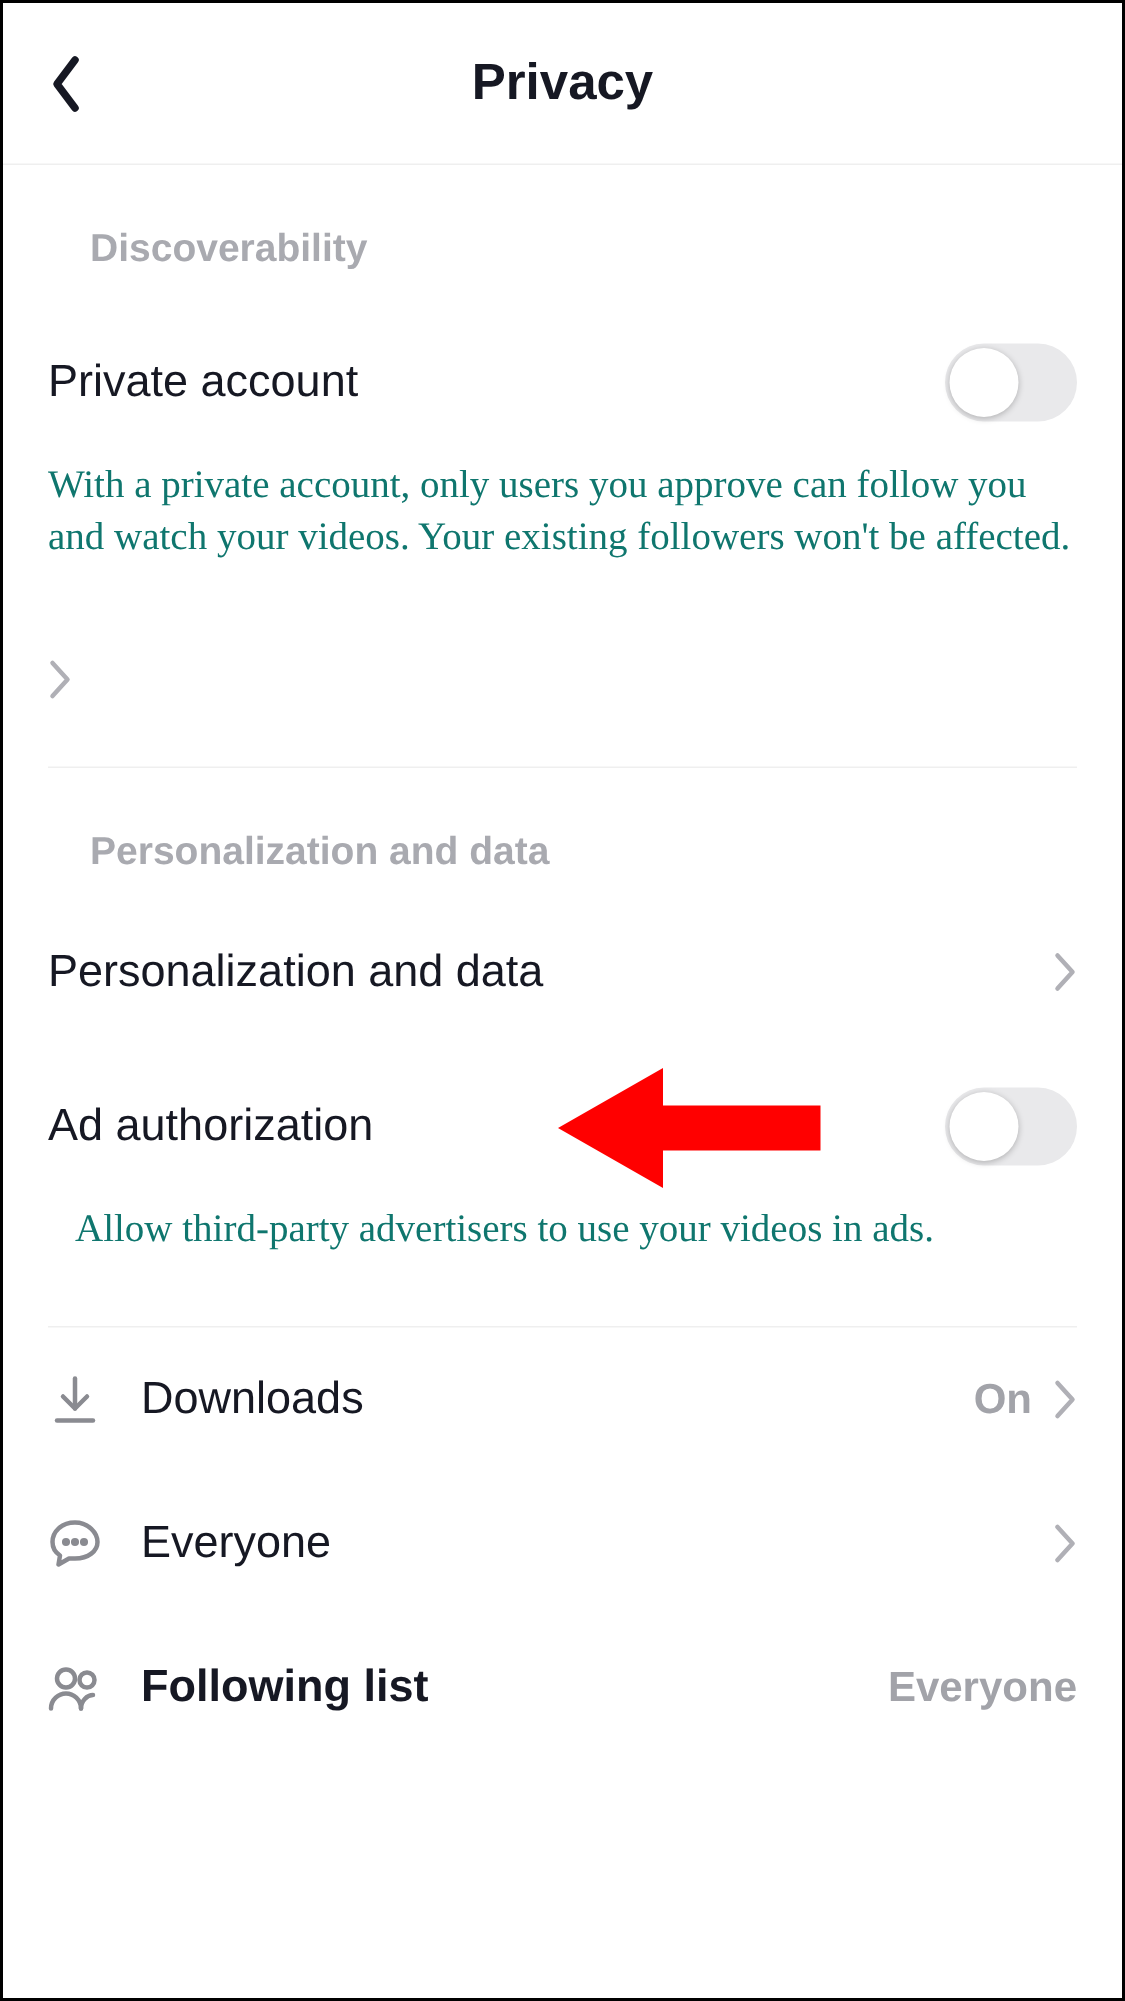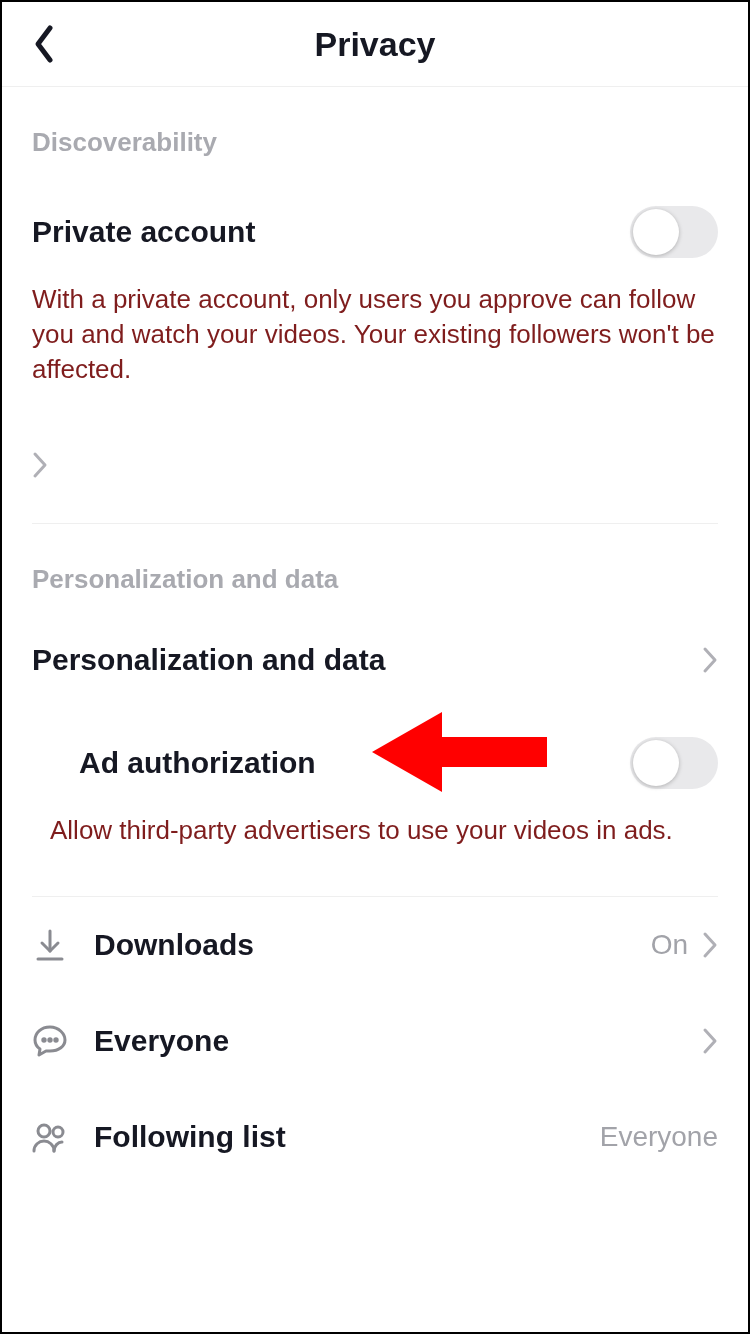--- a/index.html
+++ b/index.html
@@ -1,27 +1,27 @@
 <!DOCTYPE html>
 <html><head>
 <meta charset="utf-8">
 <style>
   * { box-sizing: border-box; margin: 0; padding: 0; }
   html, body { width: 750px; height: 1334px; font-family: -apple-system, "Helvetica Neue", Arial, sans-serif; background: #fff; color: #161823; overflow: hidden; position: relative; }
   .frame { width: 750px; height: 1334px; border: 2px solid #000; position: relative; overflow: hidden; }
-  .header { height: 85px; display: flex; align-items: center; justify-content: center; position: relative; border-bottom: 1px solid #efefef; }
+  .header { height: 108px; display: flex; align-items: center; justify-content: center; position: relative; border-bottom: 1px solid #efefef; }
   .back { position: absolute; left: 20px; top: 0; bottom: 0; display: flex; align-items: center; padding: 0 10px; }
   .title { font-size: 34px; font-weight: 700; }
   .content { padding: 0 0 0 0; }
-  .section-header { font-size: 26px; color: #a9aab0; font-weight: 600; padding: 40px 30px 18px 30px; }
+  .section-header { font-size: 26px; color: #a9aab0; font-weight: 600; padding: 40px 30px 18px 30px; margin-left: 28px; }
   .row { padding: 30px 30px; display: flex; align-items: center; }
   .row-main { flex: 1; }
-  .row-label { font-size: 30px; color: #161823; font-weight: 700; }
-  .row-desc { font-size: 26px; color: #7f1d1d; line-height: 1.35; margin-top: 10px; }
-  .right { display: flex; align-items: center; gap: 14px; }
+  .row-label { font-size: 30px; color: #161823; font-weight: 400; }
+  .row-desc { font-size: 26px; color: #0f766e; line-height: 1.35; margin-top: 10px; font-family: Liberation Serif, serif; }
+  .right { display: flex; align-items: center; gap: 14px; font-weight: bold; }
   .value-text { font-size: 28px; color: #a2a3a9; }
   .chevron-right { color: #b0b0b6; }
   .toggle { width: 88px; height: 52px; background: #e9e9eb; border-radius: 26px; position: relative; }
   .toggle .knob { position: absolute; width: 46px; height: 46px; background: #fff; border-radius: 50%; top: 3px; left: 3px; box-shadow: 0 1px 4px rgba(0,0,0,0.25); }
   .divider { height: 1px; background: #efefef; margin: 14px 30px 0 30px; }
   .icon-col { width: 62px; display: flex; align-items: center; color: #8a8b91; }
   .arrow-annot { position: absolute; left: 370px; top: 700px; pointer-events: none; }
   .row.with-icon { padding-left: 30px; }
 </style>
 </head>
@@ -73,21 +73,21 @@
       <div class="row-main">
         <div class="row-label">Personalization and data</div>
       </div>
       <div class="right">
         <svg class="chevron-right" width="16" height="28" viewBox="0 0 16 28" fill="none" stroke="#b0b0b6" stroke-width="3" stroke-linecap="round" stroke-linejoin="round">
             <polyline points="3,3 13,14 3,25"></polyline>
           </svg>
       </div>
     </div>
 
-    <div class="row" style="padding-bottom:14px;margin-left:47px;">
+    <div class="row" style="padding-bottom:14px;">
       <div class="row-main">
         <div class="row-label">Ad authorization</div>
       </div>
       <div class="right">
         <div class="toggle">
             <div class="knob"></div>
           </div>
       </div>
     </div>
     <div class="row" style="padding-top:0; padding-bottom:34px;padding-left:48px;">

